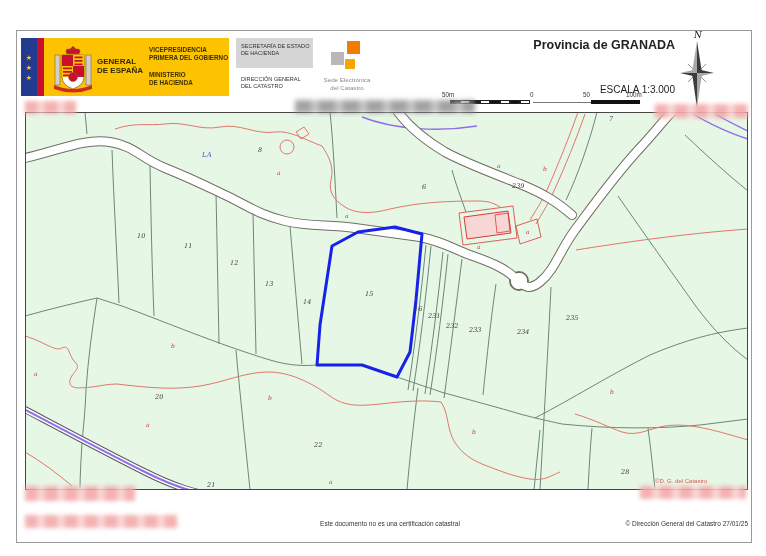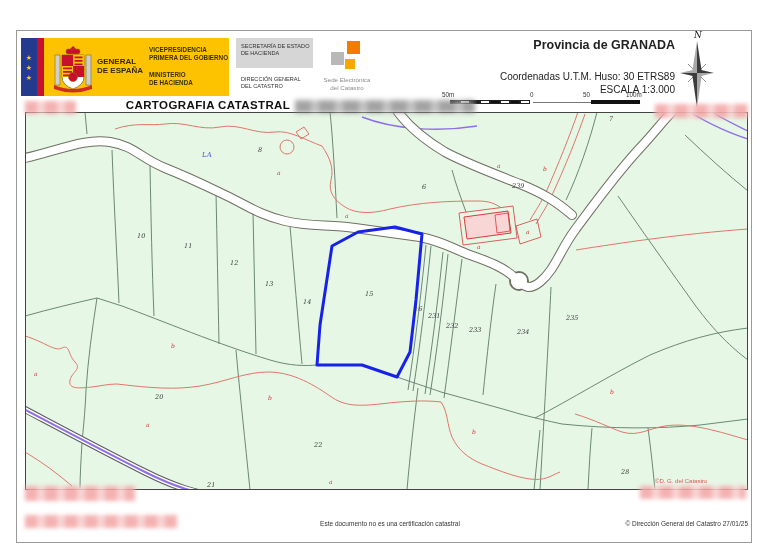--- a/index.html
+++ b/index.html
@@ -115,21 +115,20 @@
   </div>
   <div class="abs sq" style="left:331px;top:52px;width:13px;height:13px;background:#b8b8b8;"></div>
   <div class="abs sq" style="left:347px;top:41px;width:13px;height:13px;background:#f07d00;"></div>
   <div class="abs sq" style="left:345px;top:59px;width:10px;height:10px;background:#f6a800;"></div>
   <div class="abs" id="sede-text">
     <div>Sede Electrónica</div>
     <div>del Catastro</div>
   </div>
 
   <div class="abs rh" id="province">Provincia de GRANADA</div>
-  <div class="abs rh" id="coords">Coordenadas U.T.M. Huso: 30 ETRS89</div>
   <div class="abs rh" id="escala">ESCALA 1:3.000</div>
 
   <div class="abs" id="scalebar">
     <span class="sb-lbl" style="left:-8px;">50m</span>
     <span class="sb-lbl" style="left:80px;">0</span>
     <span class="sb-lbl" style="left:133px;">50</span>
     <span class="sb-lbl" style="left:176px;">100m</span>
     <div class="chk" style="left:0;background:#111;"></div>
       <div class="chk" style="left:10px;background:#fff;"></div>
     <div class="chk" style="left:20px;background:#111;"></div>
@@ -149,21 +148,20 @@
     <polygon points="697,41 692,73 697,73" fill="#a8a8a8"></polygon>
     <polygon points="697,41 702,73 697,73" fill="#3c3c3c"></polygon>
     <polygon points="697,108 692,73 697,73" fill="#3c3c3c"></polygon>
     <polygon points="697,108 702,73 697,73" fill="#a8a8a8"></polygon>
     <polygon points="680,73 697,69 697,73" fill="#a8a8a8"></polygon>
     <polygon points="680,73 697,77 697,73" fill="#3c3c3c"></polygon>
     <polygon points="714,73 697,69 697,73" fill="#3c3c3c"></polygon>
     <polygon points="714,73 697,77 697,73" fill="#a8a8a8"></polygon>
   </svg>
 
-  <div class="abs" id="map-title">CARTOGRAFIA CATASTRAL</div>
   <div class="abs redact-pink" style="left:25px;top:101px;width:51px;height:13px;"></div>
   <div class="abs redact-gray" style="left:295px;top:100px;width:180px;height:13px;"></div>
   <div class="abs redact-pink" style="left:655px;top:104px;width:93px;height:14px;"></div>
 
   <svg class="abs" id="map-wrap" viewBox="25 112 723 378">
     <defs>
         <clipPath id="mapclip">
           <rect x="25" y="112" width="723" height="378"></rect>
         </clipPath>
       </defs>

